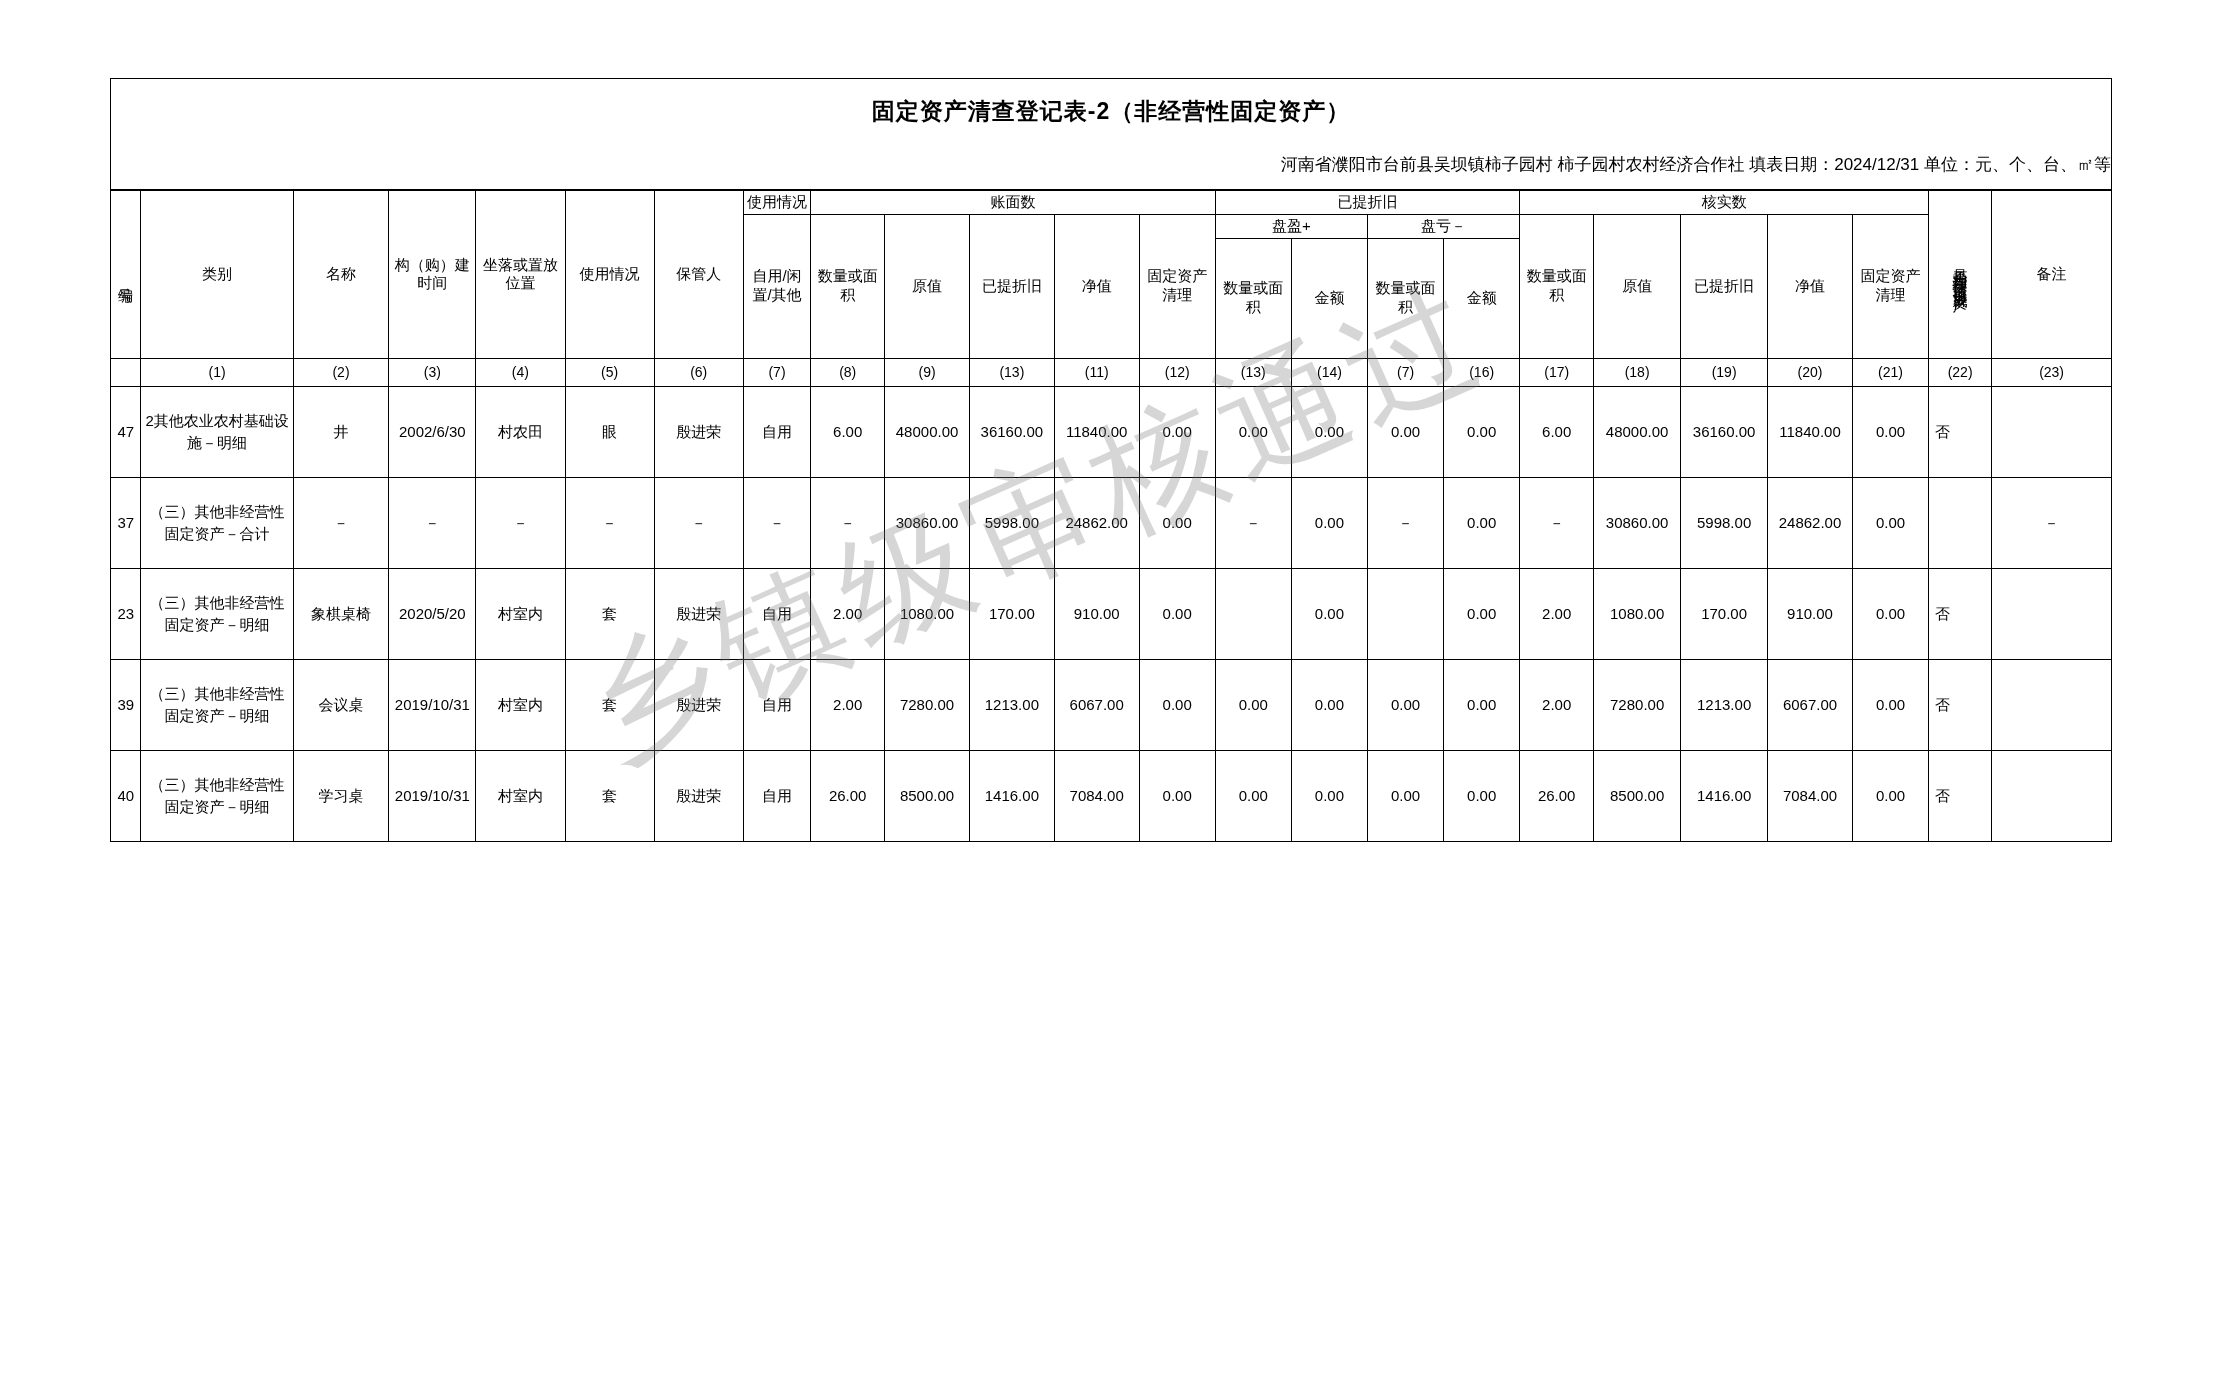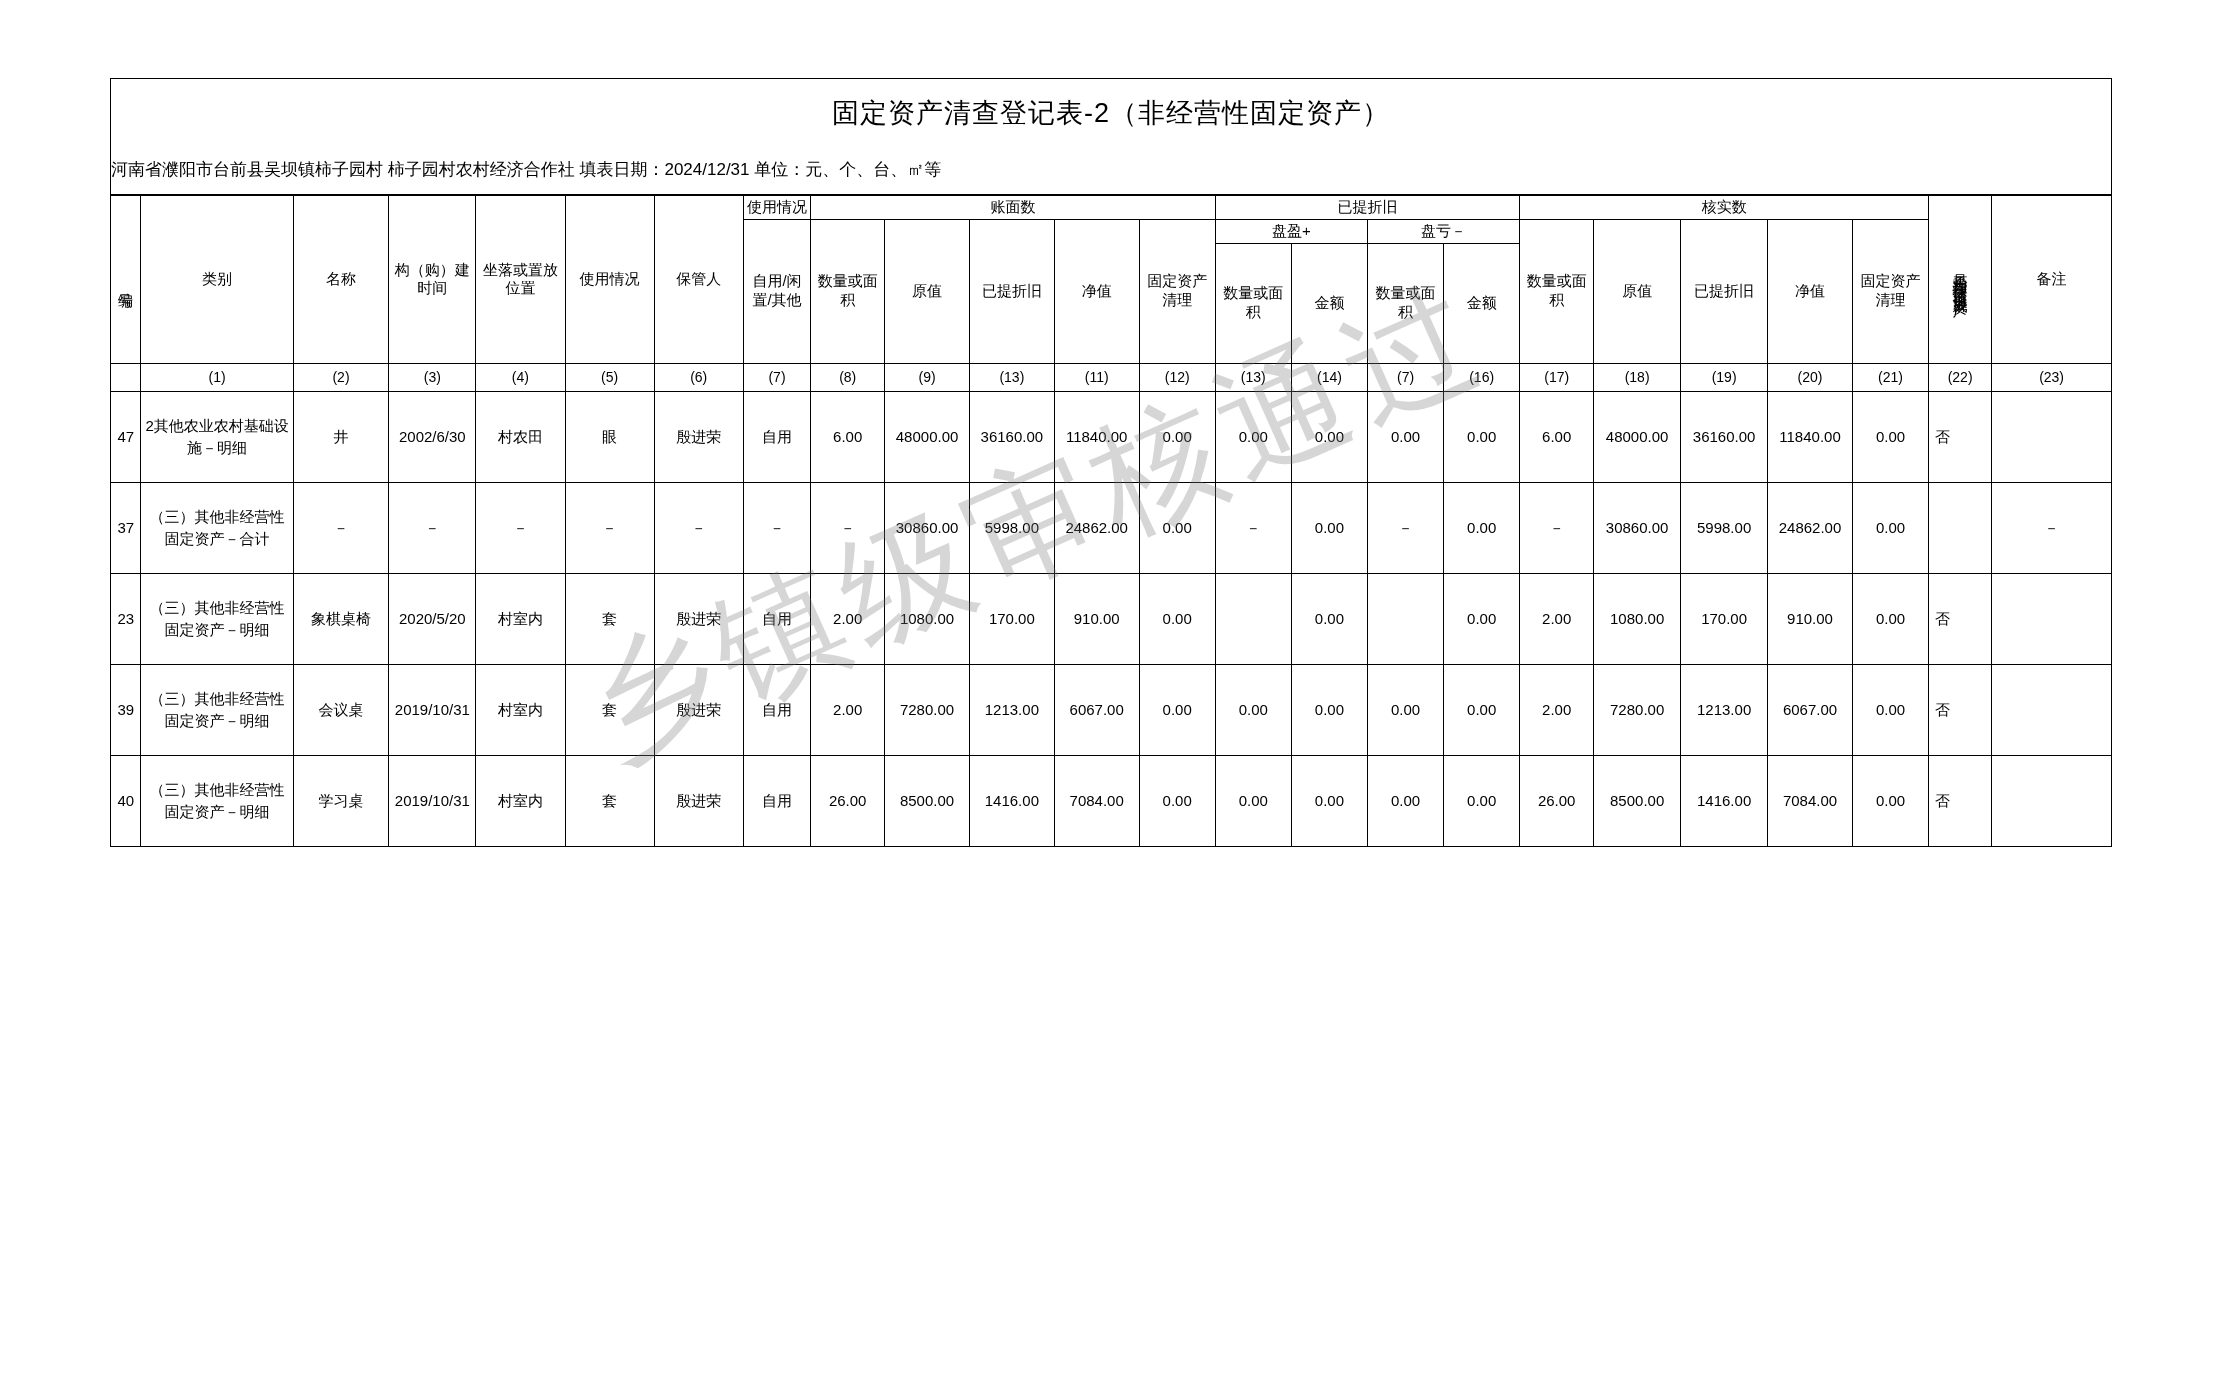--- a/index.html
+++ b/index.html
@@ -34,37 +34,38 @@
     text-align: center;
     vertical-align: middle;
     font-size: 15px;
     line-height: 1.25;
     word-wrap: break-word;
     overflow-wrap: break-word;
   }
   .title-cell {
     border: 1px solid #000;
     border-bottom: none;
-    font-size: 27px;
+    font-size: 23px;
     letter-spacing: 1px;
     padding: 18px 0 16px 0;
     text-align: center;
+    font-weight: bold;
   }
   .code-cell {
     border: 1px solid #000;
     border-top: none;
     border-bottom: none;
     text-align: right;
     font-size: 17px;
     padding: 10px 14px 12px 0;
   }
   .meta-cell {
     border: 1px solid #000;
     border-top: none;
-    text-align: left;
+    text-align: right;
     font-size: 17px;
     padding: 12px 0 14px 0;
   }
   .vert {
     writing-mode: vertical-rl;
     text-orientation: upright;
     letter-spacing: 2px;
     margin: 0 auto;
     display: inline-block;
     line-height: 1.05;

